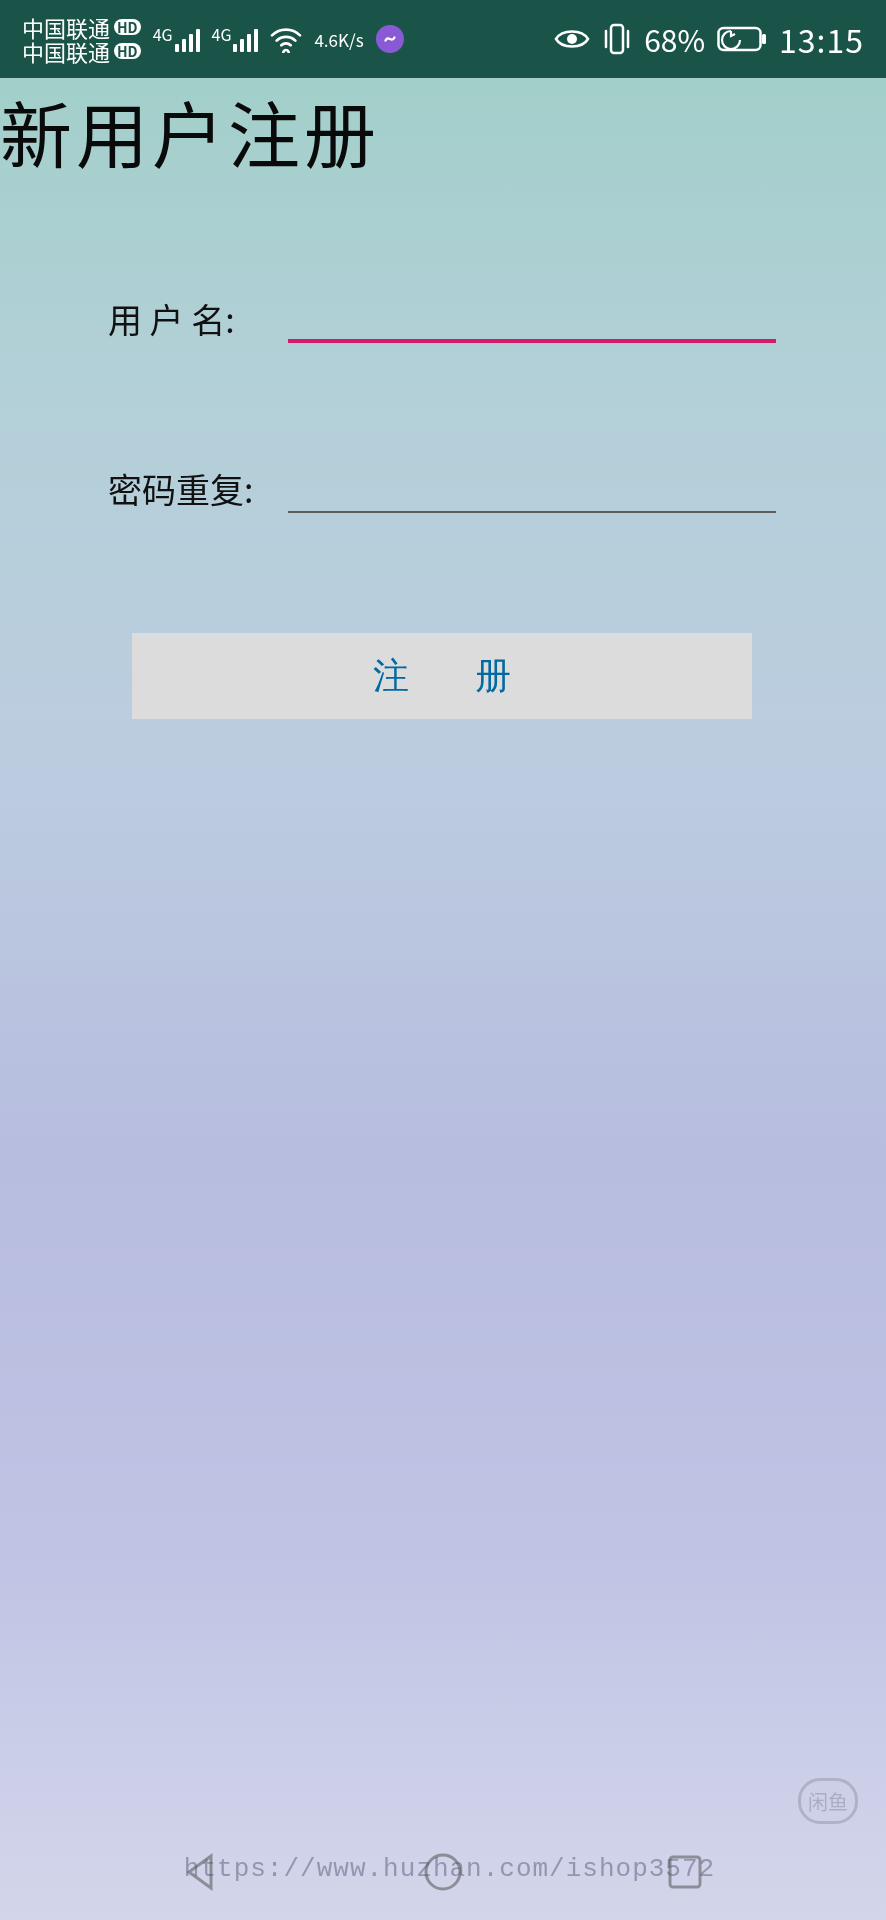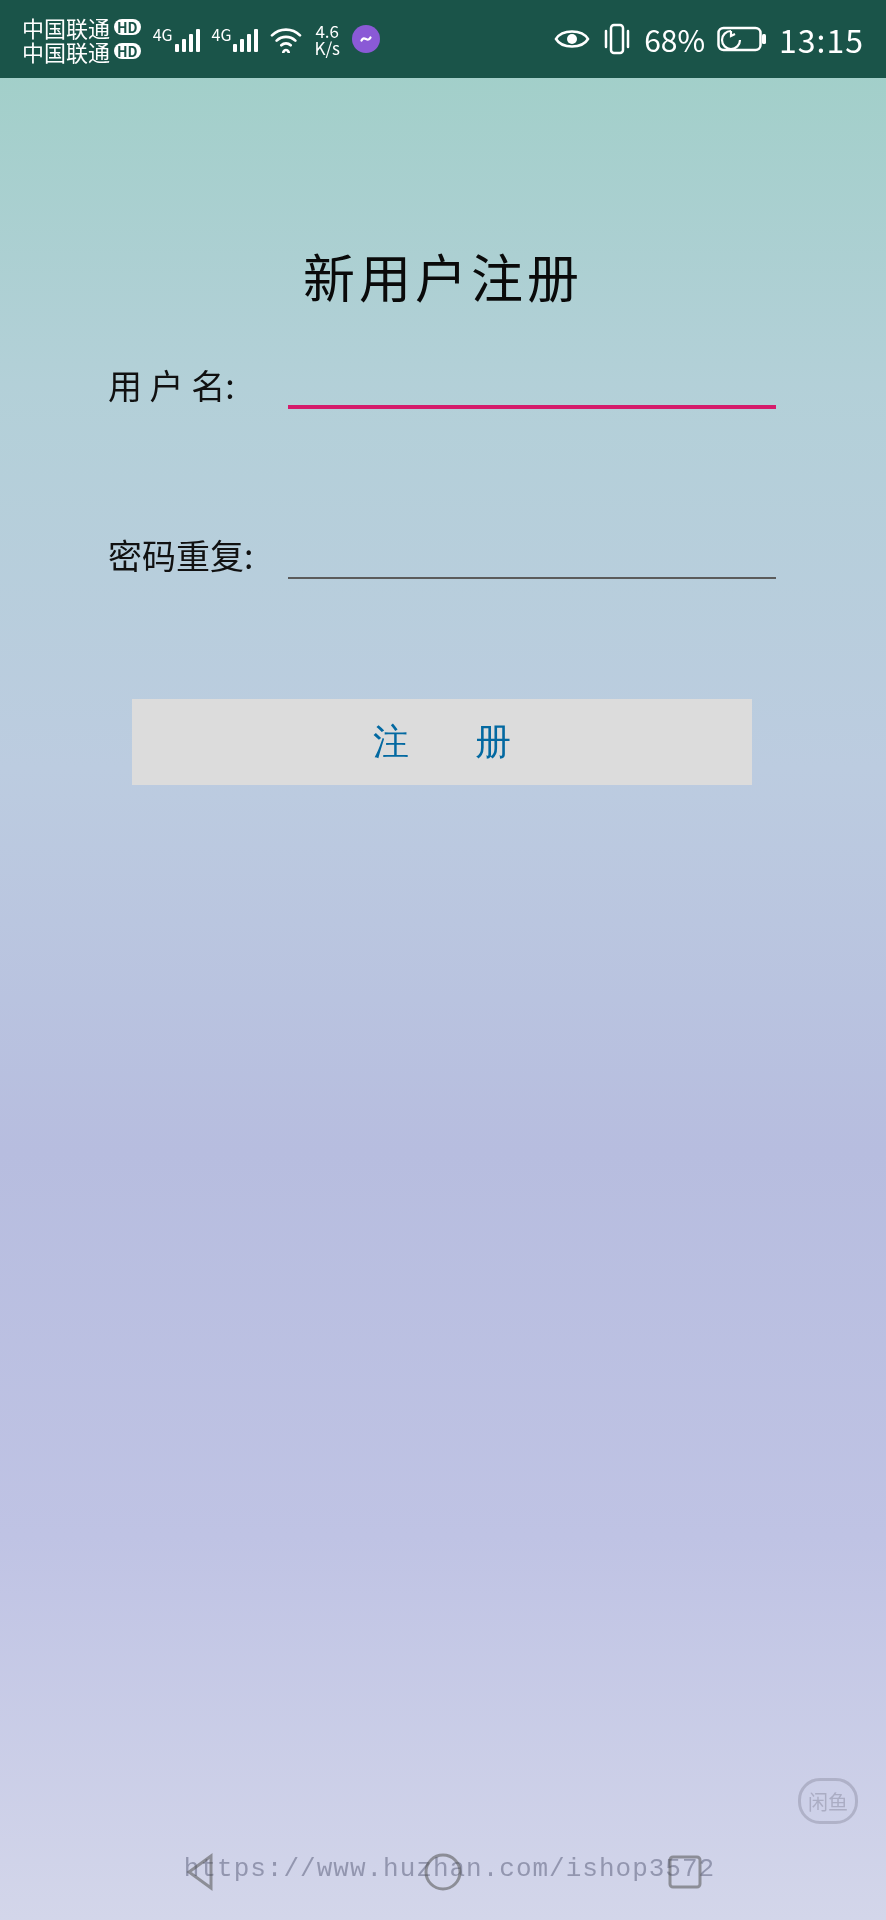--- a/index.html
+++ b/index.html
@@ -27,41 +27,39 @@
       border-radius: 8px; font-size: 14px; font-weight: 700;
       padding: 0 3px; line-height: 16px;
     }
     .sig-cell { display: flex; align-items: flex-start; gap: 2px; }
     .sig-label { font-size: 16px; line-height: 1; }
     .bars { display: flex; align-items: flex-end; gap: 3px; height: 26px; }
     .bars span { width: 4px; background: #fff; border-radius: 1px; }
     .bars span:nth-child(1){height:8px} .bars span:nth-child(2){height:13px}
     .bars span:nth-child(3){height:18px} .bars span:nth-child(4){height:23px}
     .wifi-icon { width: 32px; height: 26px; }
-    .net-speed { display:flex; flex-direction:column; line-height:1; font-size:17px; align-items:center; }
+    .net-speed { display:flex; flex-direction:row; line-height:1; font-size:17px; align-items:center; }
     .app-dot {
       width: 28px; height: 28px; border-radius: 50%;
       background: #8a5ad6; display: flex; align-items: center; justify-content: center;
     }
     .app-dot svg { width: 18px; height: 18px; }
     .status-right { display: flex; align-items: center; gap: 12px; font-size: 30px; }
     .eye-icon, .vibrate-icon, .battery-icon { display:inline-flex; align-items:center; }
     .battery-icon svg { width: 50px; height: 28px; }
     .clock { font-size: 32px; letter-spacing: 1px; }
     
     .content { position: absolute; top: 78px; left: 0; right: 0; bottom: 0; }
     .title {
-      text-align: center;
-      font-size: 52px;
+      font-size: 72px;
       color: #0a0a0a;
       letter-spacing: 4px;
-      margin-top: 160px;
       font-weight: 400;
     }
-    .form { margin-top: 46px; padding: 0 110px 0 108px; }
+    .form { margin-top: 110px; padding: 0 110px 0 108px; }
     .field-row { display: flex; align-items: flex-end; margin-bottom: 120px; }
     .field-label {
       font-size: 34px; color: #111;
       width: 180px;
       white-space: pre;
     }
     .field-input {
       flex: 1;
       border: none; outline: none; background: transparent;
       font-size: 32px; color: #111;

